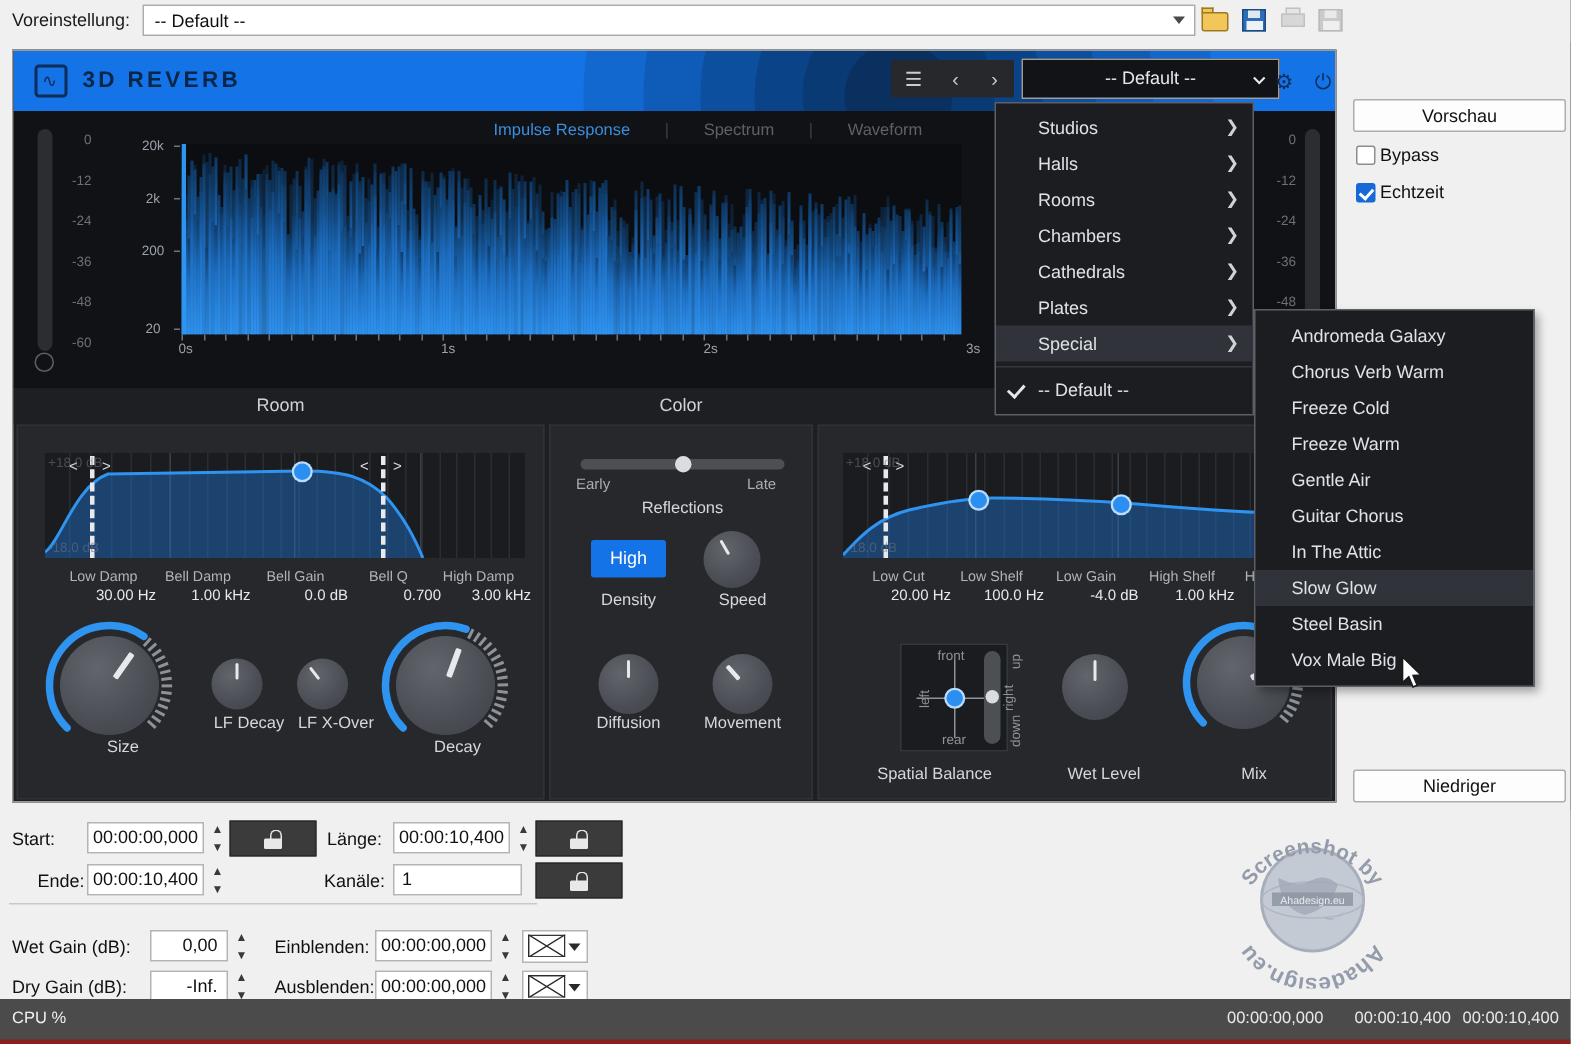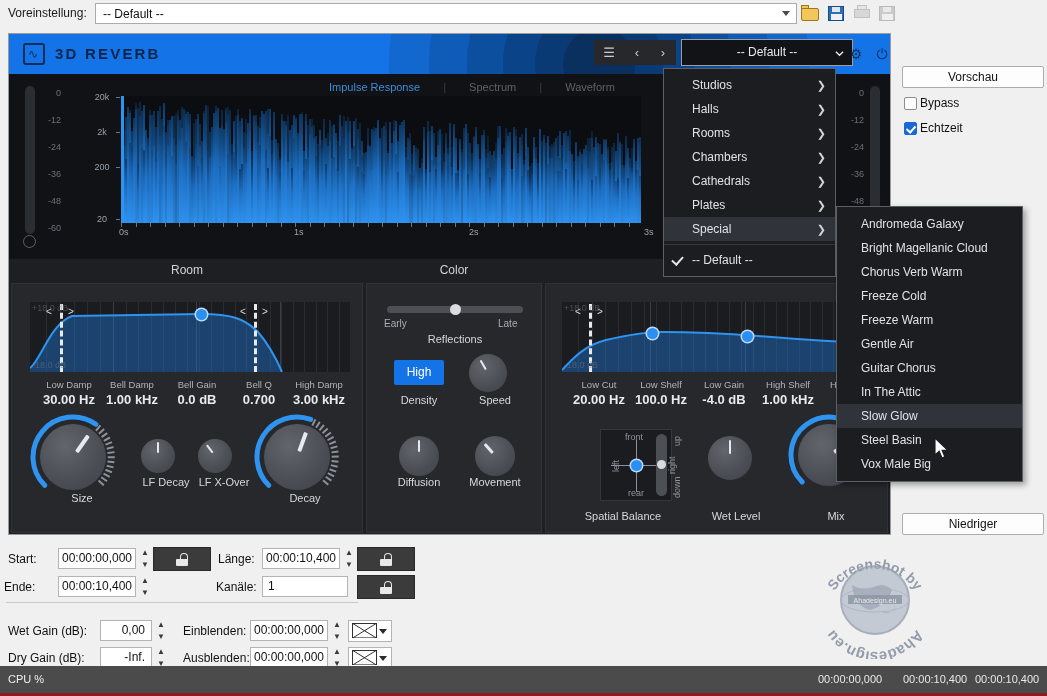--- a/index.html
+++ b/index.html
@@ -111,21 +111,21 @@
   
   .eq{position:absolute;background:#1a1c20;overflow:hidden;}
   .eqgrid{position:absolute;top:0;bottom:0;width:1px;background:#2a2d33;}
   .eqgrid.major{background:#3a3e45;}
   .eqlabel{position:absolute;font-size:9px;color:#6f757d;}
   .dashline{position:absolute;top:2px;bottom:0;width:0;border-left:3px dashed #e8eaec;}
   .arrw{position:absolute;font-size:10px;color:#d9dbdd;}
   .dot{position:absolute;width:11px;height:11px;border-radius:50%;background:#2a8ff0;box-shadow:0 0 0 1.5px #bcdcfb;}
 
   .eqcap{position:absolute;text-align:center;font-size:9.5px;color:#aeb4bb;width:70px;}
-  .eqval{position:absolute;text-align:center;font-size:13px;color:#e7e9ec;width:70px;font-weight:bold;}
+  .eqval{position:absolute;text-align:right;font-size:10px;color:#e7e9ec;width:70px;font-weight:normal;}
 
   
   .knob{position:absolute;border-radius:50%;background:radial-gradient(circle at 38% 33%,#62666c,#4a4e54 60%,#3f4349);}
   .knob .ptr{position:absolute;background:#e7eaed;border-radius:1px;}
   .klbl{position:absolute;text-align:center;font-size:11px;color:#d4d8dd;}
   .tickring{position:absolute;}
   .tickring i{position:absolute;display:block;width:1.5px;background:#8d9299;}
 
   
   .slider{position:absolute;height:7px;border-radius:4px;background:#4c5055;}
@@ -1385,21 +1385,20 @@
       <div class="mi"><span>Chambers</span><div class="ch">❯</div></div>
       <div class="mi"><span>Cathedrals</span><div class="ch">❯</div></div>
       <div class="mi"><span>Plates</span><div class="ch">❯</div></div>
       <div class="mi sel"><span>Special</span><div class="ch">❯</div></div>
       <div class="sep"></div>
       <div class="mi"><div class="tick"></div><span>-- Default --</span></div>
     </div>
 
   <div id="menu-sub">
       <div class="mi">Andromeda Galaxy</div>
-      <div class="mi">Bright Magellanic Cloud</div>
       <div class="mi">Chorus Verb Warm</div>
       <div class="mi">Freeze Cold</div>
       <div class="mi">Freeze Warm</div>
       <div class="mi">Gentle Air</div>
       <div class="mi">Guitar Chorus</div>
       <div class="mi">In The Attic</div>
       <div class="mi sel">Slow Glow</div>
       <div class="mi">Steel Basin</div>
       <div class="mi">Vox Male Big</div>
     </div>
@@ -1412,21 +1411,21 @@
     <div class="flabel" style="left:8px;top:12px;">Start:</div>
     <div class="fin center" style="left:58px;top:8px;width:78px;">00:00:00,000</div>
     <div class="spin" style="left:140px;top:8px;"></div>
     <div class="lockbtn" style="left:153px;top:7px;width:58px;">
         <div class="lk">
           <div class="s"></div>
           <div class="b"></div>
         </div>
       </div>
 
-    <div class="flabel" style="left:4px;top:40px;">Ende:</div>
+    <div class="flabel" style="left:25px;top:40px;">Ende:</div>
     <div class="fin center" style="left:58px;top:36px;width:78px;">00:00:10,400</div>
     <div class="spin" style="left:140px;top:36px;"></div>
 
     <div class="flabel" style="left:218px;top:12px;">Länge:</div>
     <div class="fin center" style="left:262px;top:8px;width:78px;">00:00:10,400</div>
     <div class="spin" style="left:344px;top:8px;"></div>
     <div class="lockbtn" style="left:357px;top:7px;width:58px;">
         <div class="lk">
           <div class="s"></div>
           <div class="b"></div>

